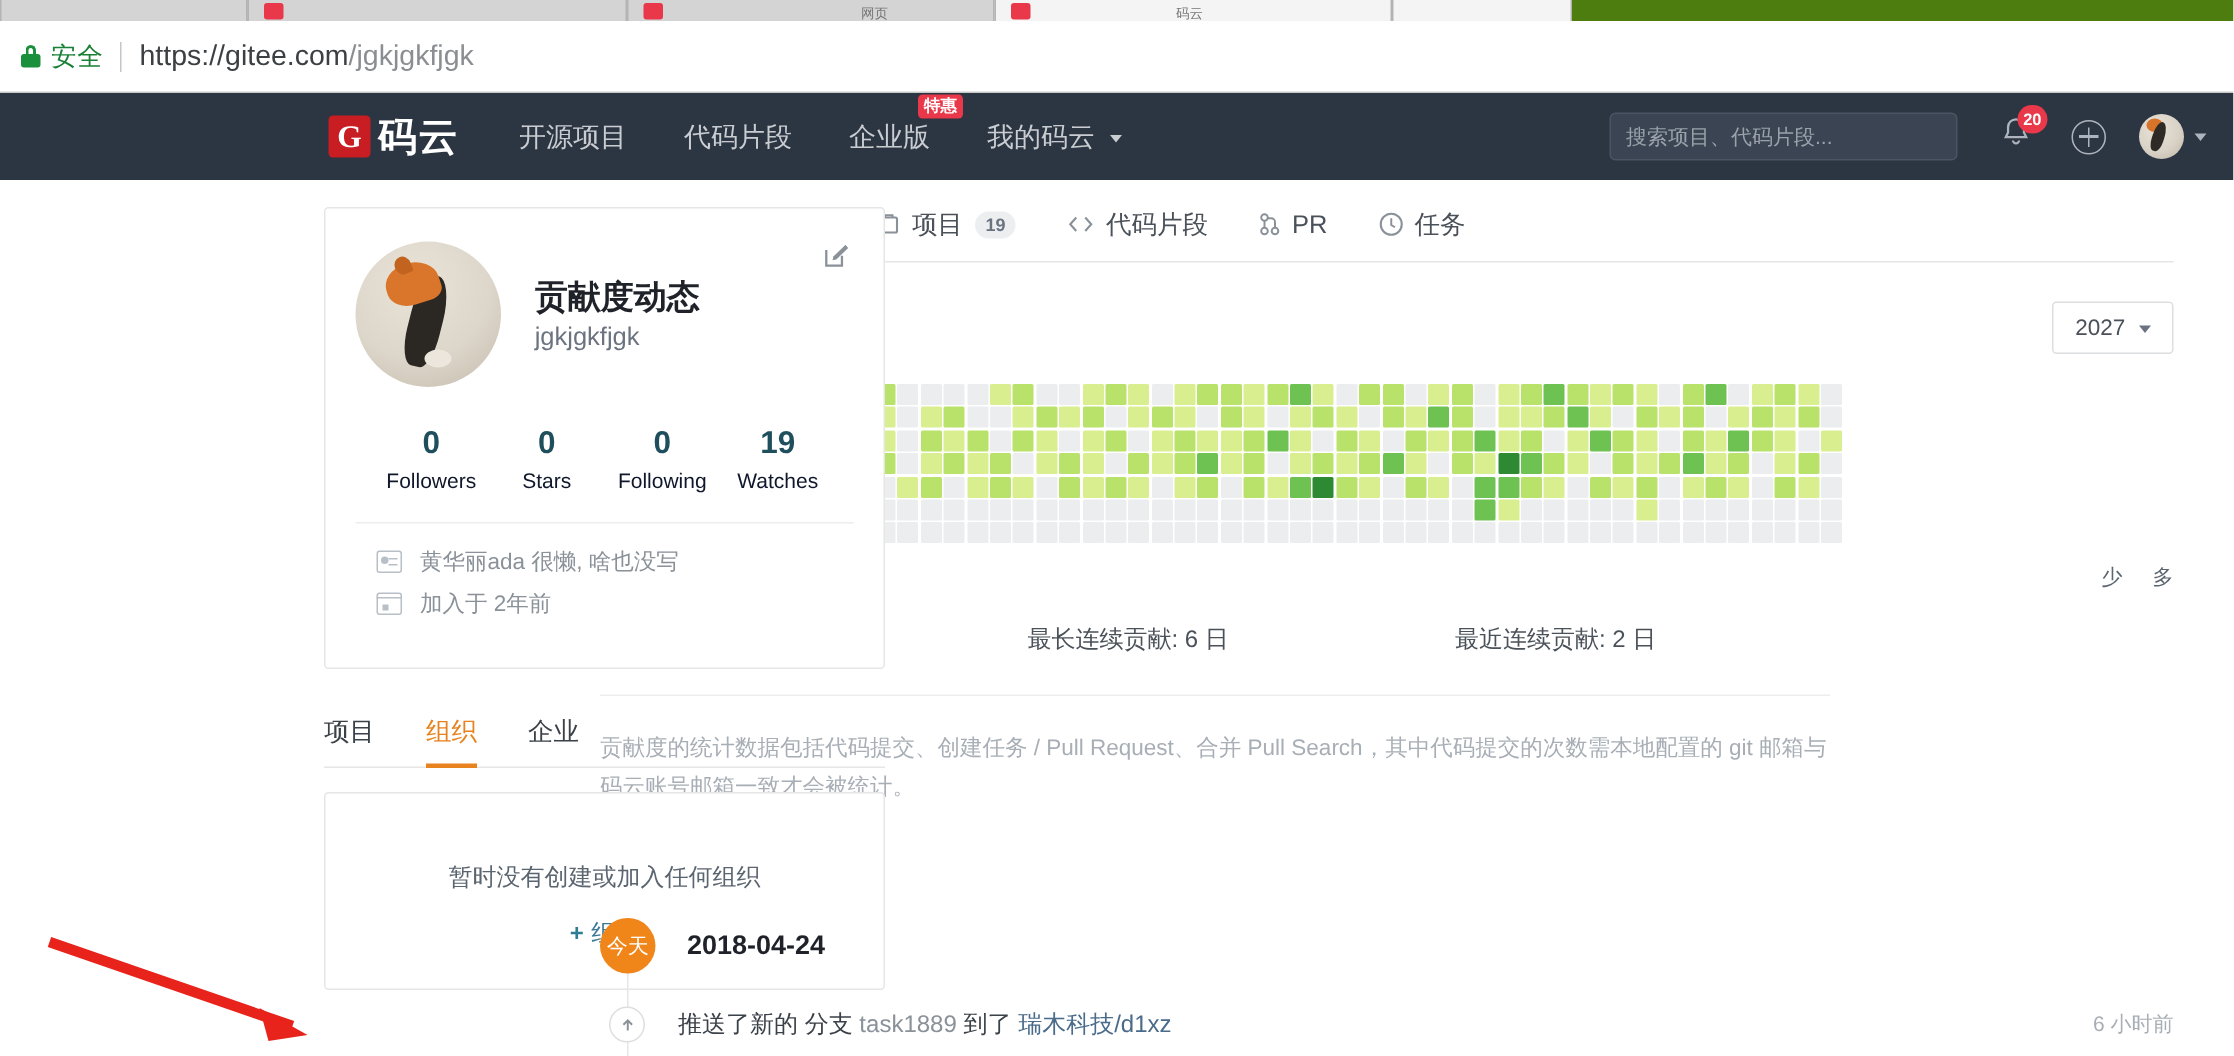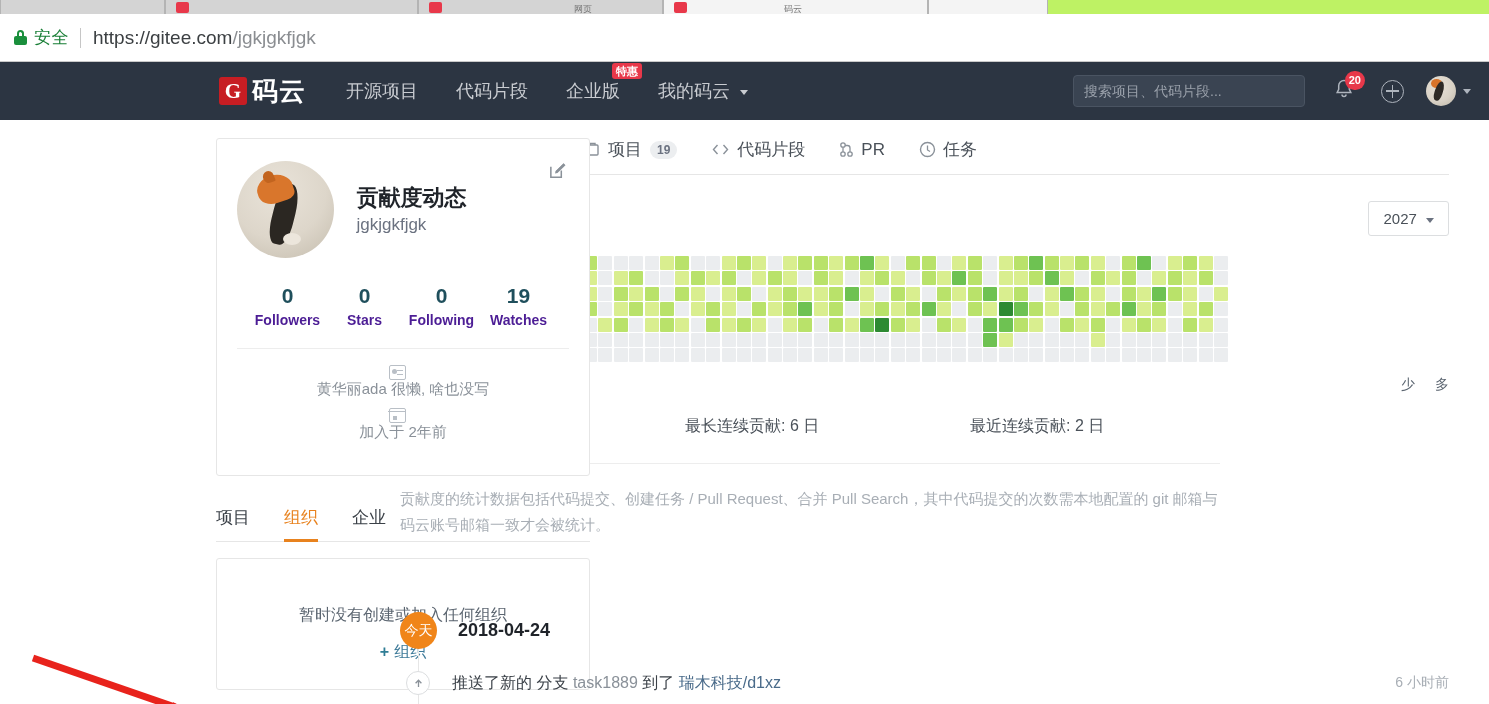--- a/index.html
+++ b/index.html
@@ -4,21 +4,21 @@
 <style>
   * { box-sizing: border-box; margin: 0; padding: 0; }
   html, body {
     width: 1489px; height: 704px;
     font-family: "Liberation Sans", "DejaVu Sans", sans-serif;
     background: #ffffff; overflow: hidden;
   }
 
   
   .browser-tabstrip {
-    height: 14px; background: #bef264; position: relative; overflow: hidden;
+    height: 14px; background: #4d7c0f; position: relative; overflow: hidden;
   }
   .tab-stub {
     position: absolute; top: 0; height: 14px; background: #d4d4d4;
     border-right: 1px solid #b4b4b4; border-left: 1px solid #b4b4b4;
   }
   .tab-stub.active { background: #f4f4f4; }
   .tab-favicon {
     position: absolute; top: 2px; width: 13px; height: 11px;
     background: #e8384a; border-radius: 2px;
   }
@@ -165,28 +165,28 @@
     position: absolute; top: 22px; right: 22px; width: 19px; height: 19px;
     cursor: pointer;
   }
 
   .stats-row {
     display: flex; justify-content: space-between;
     padding: 26px 12px 0 12px;
   }
   .stat { text-align: center; flex: 1; cursor: pointer; }
   .stat-num { font-size: 21px; font-weight: bold; color: #1f4f5c; }
-  .stat-label { font-size: 14px; color: #4c1d95; margin-top: 4px; font-weight: bold; }
+  .stat-label { font-size: 14px; color: #0f172a; margin-top: 4px; }
 
   .profile-meta {
     border-top: 1px solid #ededed; margin-top: 20px; padding: 16px 14px 4px 14px;
   }
   .meta-row {
     display: flex; align-items: center; margin-bottom: 9px;
-    font-size: 15px; color: #8a9199; flex-direction: column;
+    font-size: 15px; color: #8a9199;
   }
   .meta-ico {
     width: 17px; height: 15px; border: 1.4px solid #b9bfc6;
     border-radius: 2px; margin-right: 12px; flex-shrink: 0; position: relative;
   }
   .meta-ico.card-ico::before {
     content: ''; position: absolute; left: 2px; top: 3px;
     width: 5px; height: 5px; border-radius: 50%; background: #b9bfc6;
   }
   .meta-ico.card-ico::after {

